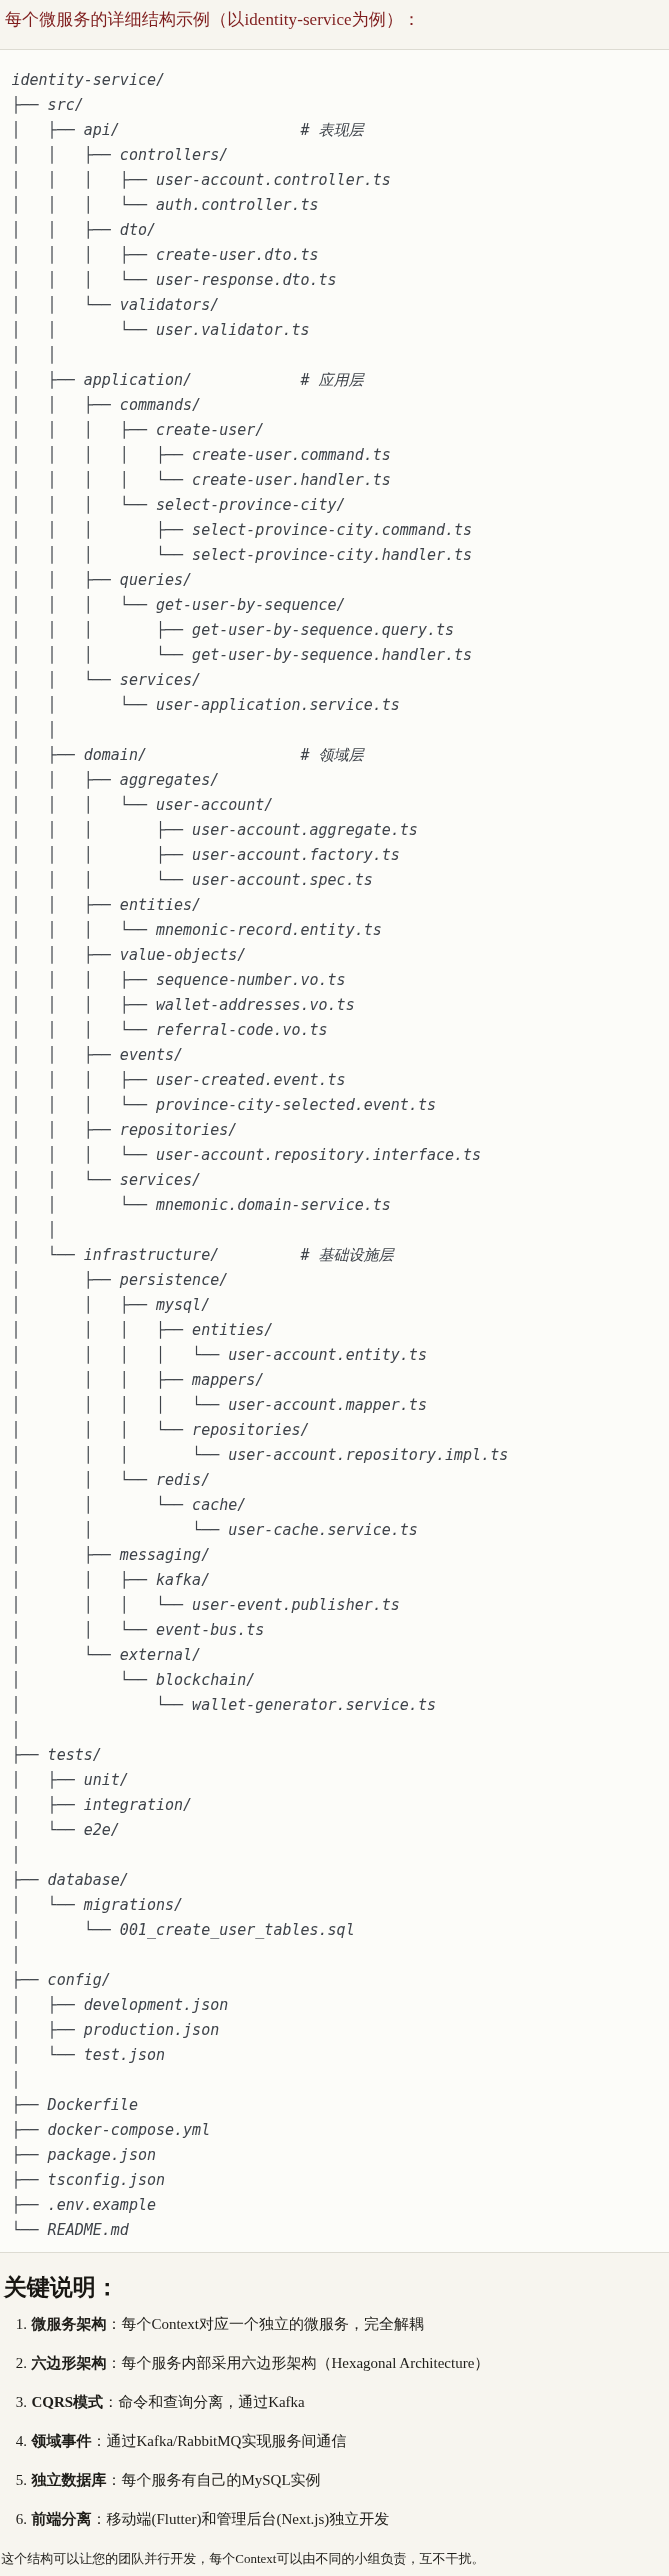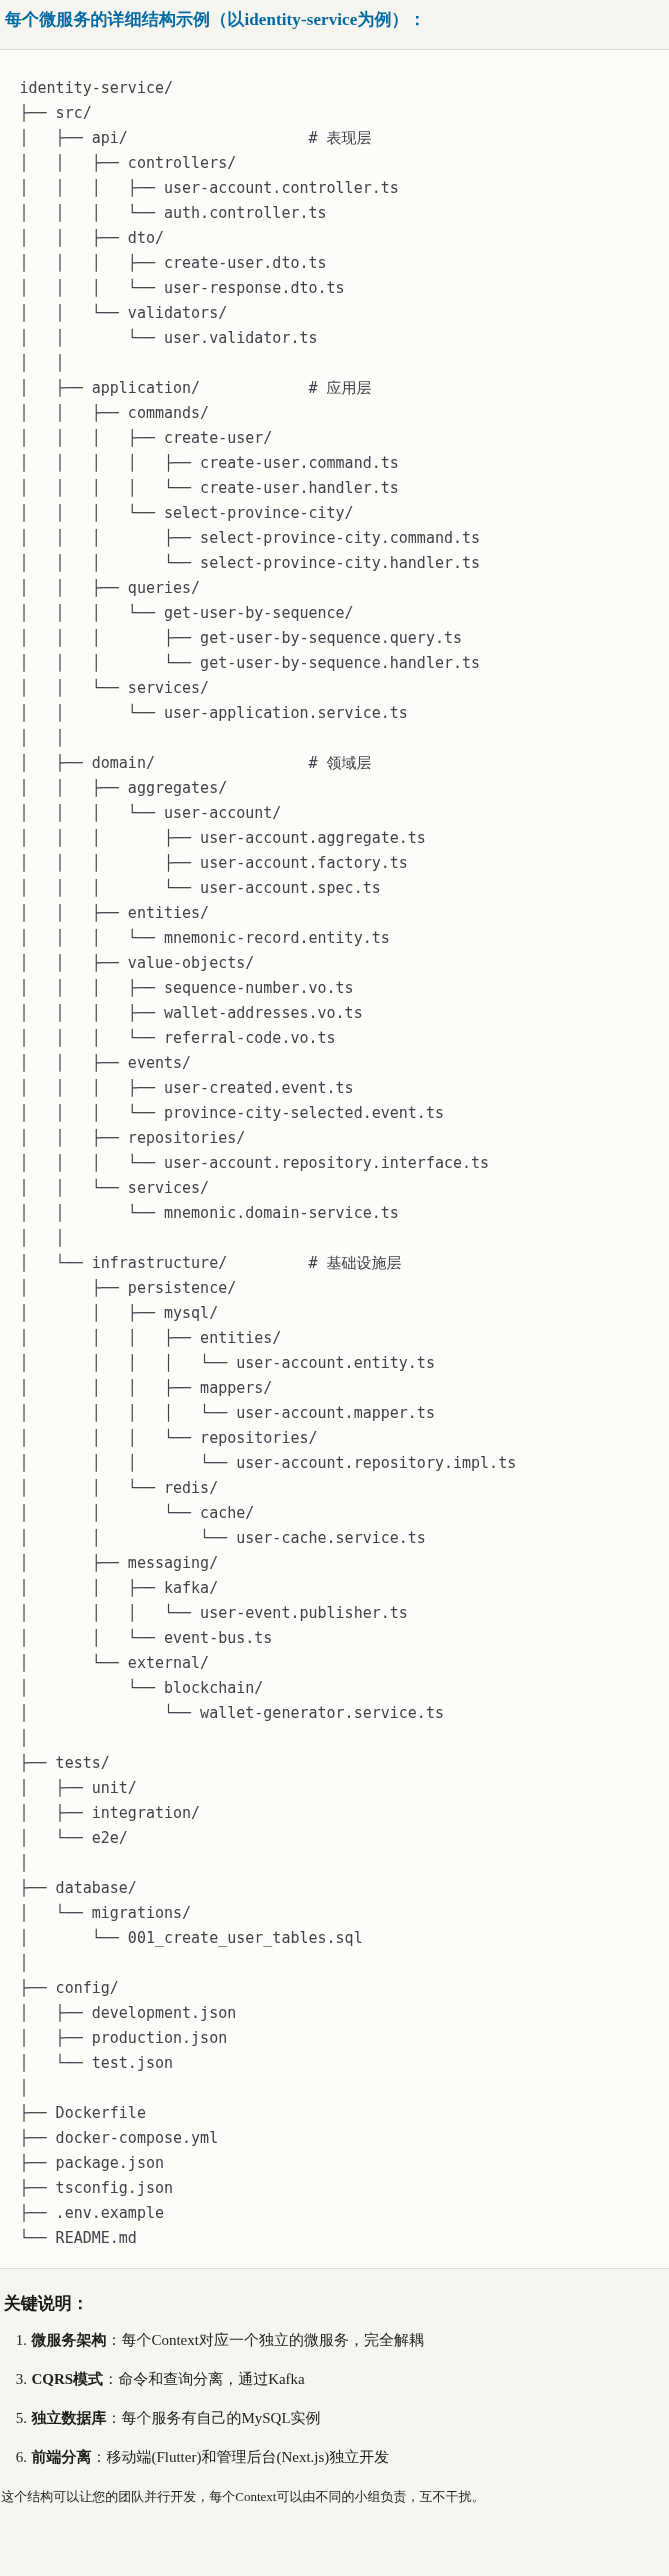--- a/index.html
+++ b/index.html
@@ -11,43 +11,44 @@
     min-height: 2576px;
     background: #F7F5EF;
     font-family: "Liberation Serif", serif;
     color: #1E1D19;
     overflow-x: hidden;
   }
   .page-title {
     margin: 8.8px 0 0 5px;
     font-size: 17px;
     line-height: 22.5px;
-    font-weight: 700;
-    color: #0369a1;
+    font-weight: 400;
+    color: #7f1d1d;
     letter-spacing: 0.1px;
     white-space: nowrap;
   }
   .code-block {
     margin-top: 17.5px;
     background: #FCFCF9;
     border-top: 0.9px solid #DDDBD2;
     border-bottom: 0.9px solid #DDDBD2;
   }
   .tree {
-    margin: 12px;
+    margin: 4px;
     padding: 13.8px 7.5px 5px 7.5px;
     font-family: "DejaVu Sans Mono", monospace;
     font-size: 15px;
     line-height: 25px;
     color: #3E434A;
     white-space: pre;
+    font-style: italic;
   }
   .notes-heading {
     margin: 24px 0 0 3.8px;
-    font-size: 17px;
+    font-size: 23px;
     line-height: 22.5px;
     font-weight: 700;
     color: #181713;
   }
   .notes-list {
     margin: 15px 0 0 12px;
     padding: 0 0 0 3.8px;
     list-style: none;
   }
   .note-item {
@@ -161,19 +162,21 @@
 ├── package.json
 ├── tsconfig.json
 ├── .env.example
 └── README.md</pre>
 </div>
 
 <h3 class="notes-heading">关键说明：</h3>
 
 <ol class="notes-list">
   <li class="note-item"><span class="note-number">1.</span><b class="note-label">微服务架构</b><span class="note-sep">：</span><span class="note-desc">每个Context对应一个独立的微服务，完全解耦</span></li>
+  <li class="note-item"><span class="note-number">2.</span><b class="note-label">六边形架构</b><span class="note-sep">：</span><span class="note-desc">每个服务内部采用六边形架构（Hexagonal Architecture）</span></li>
   <li class="note-item"><span class="note-number">3.</span><b class="note-label">CQRS模式</b><span class="note-sep">：</span><span class="note-desc">命令和查询分离，通过Kafka</span></li>
+  <li class="note-item"><span class="note-number">4.</span><b class="note-label">领域事件</b><span class="note-sep">：</span><span class="note-desc">通过Kafka/RabbitMQ实现服务间通信</span></li>
   <li class="note-item"><span class="note-number">5.</span><b class="note-label">独立数据库</b><span class="note-sep">：</span><span class="note-desc">每个服务有自己的MySQL实例</span></li>
   <li class="note-item"><span class="note-number">6.</span><b class="note-label">前端分离</b><span class="note-sep">：</span><span class="note-desc">移动端(Flutter)和管理后台(Next.js)独立开发</span></li>
 </ol>
 
 <p class="footer-note">这个结构可以让您的团队并行开发，每个Context可以由不同的小组负责，互不干扰。</p>
 
 
 </body></html>

